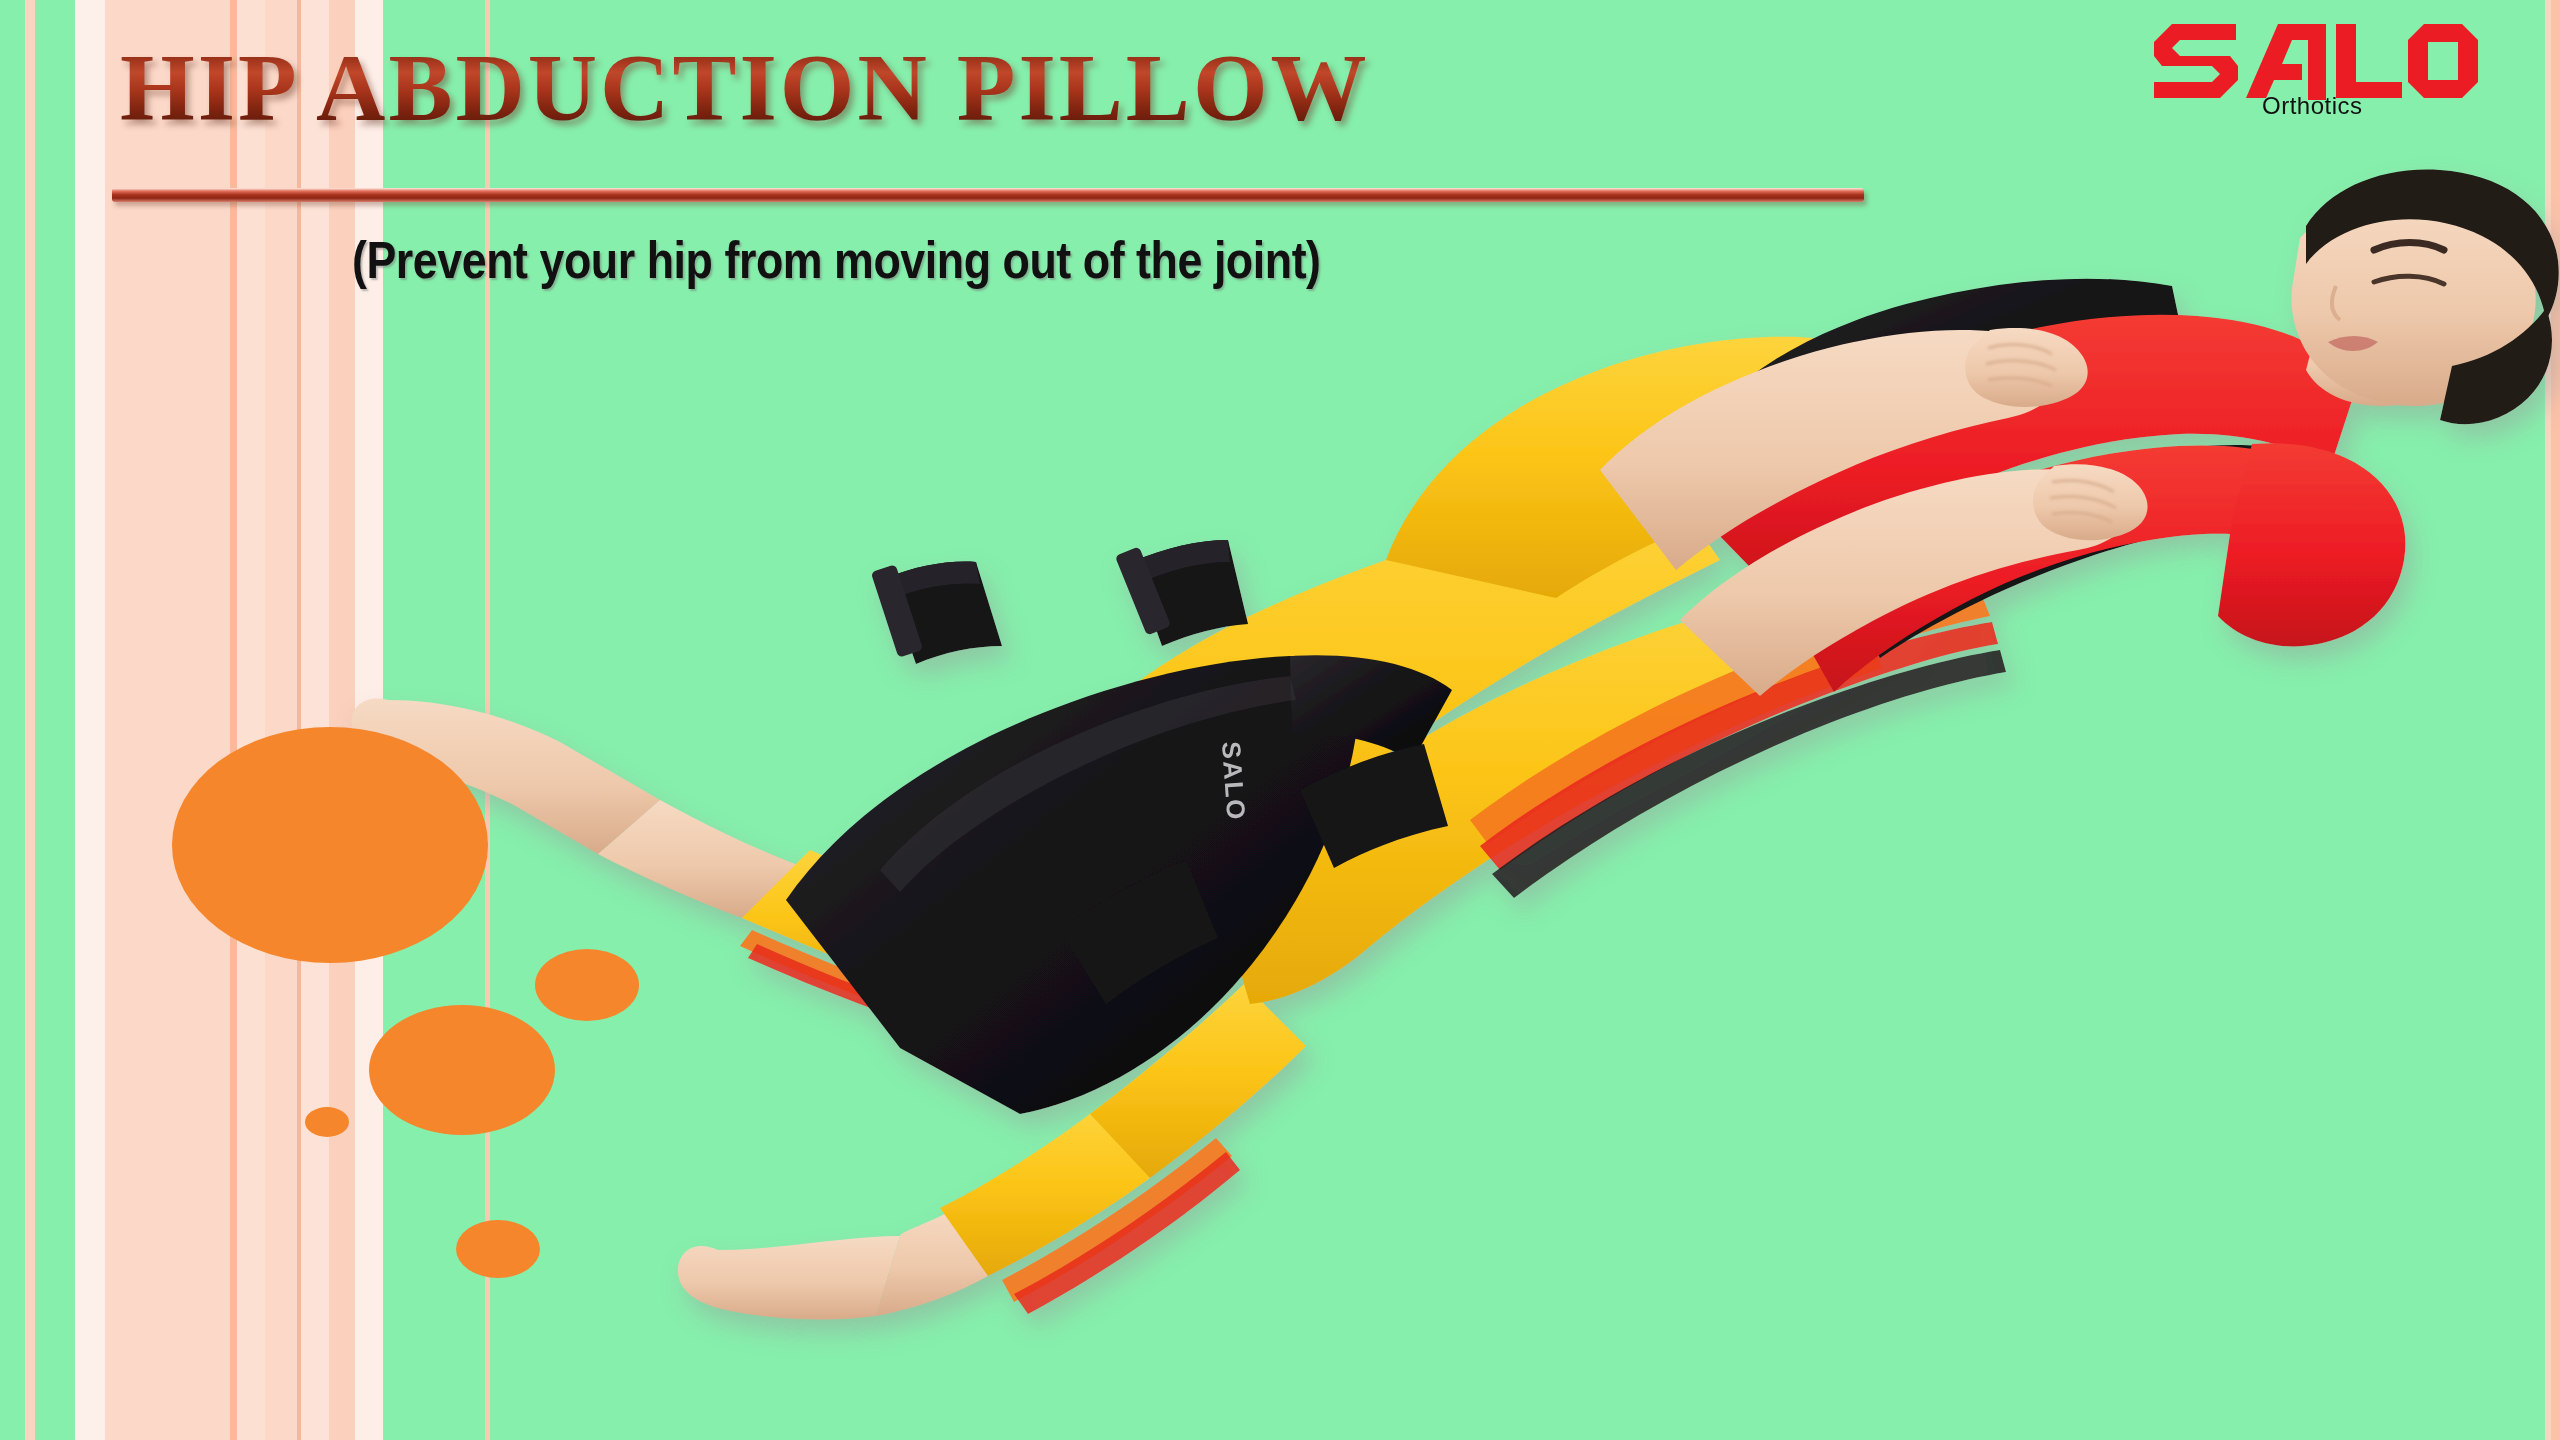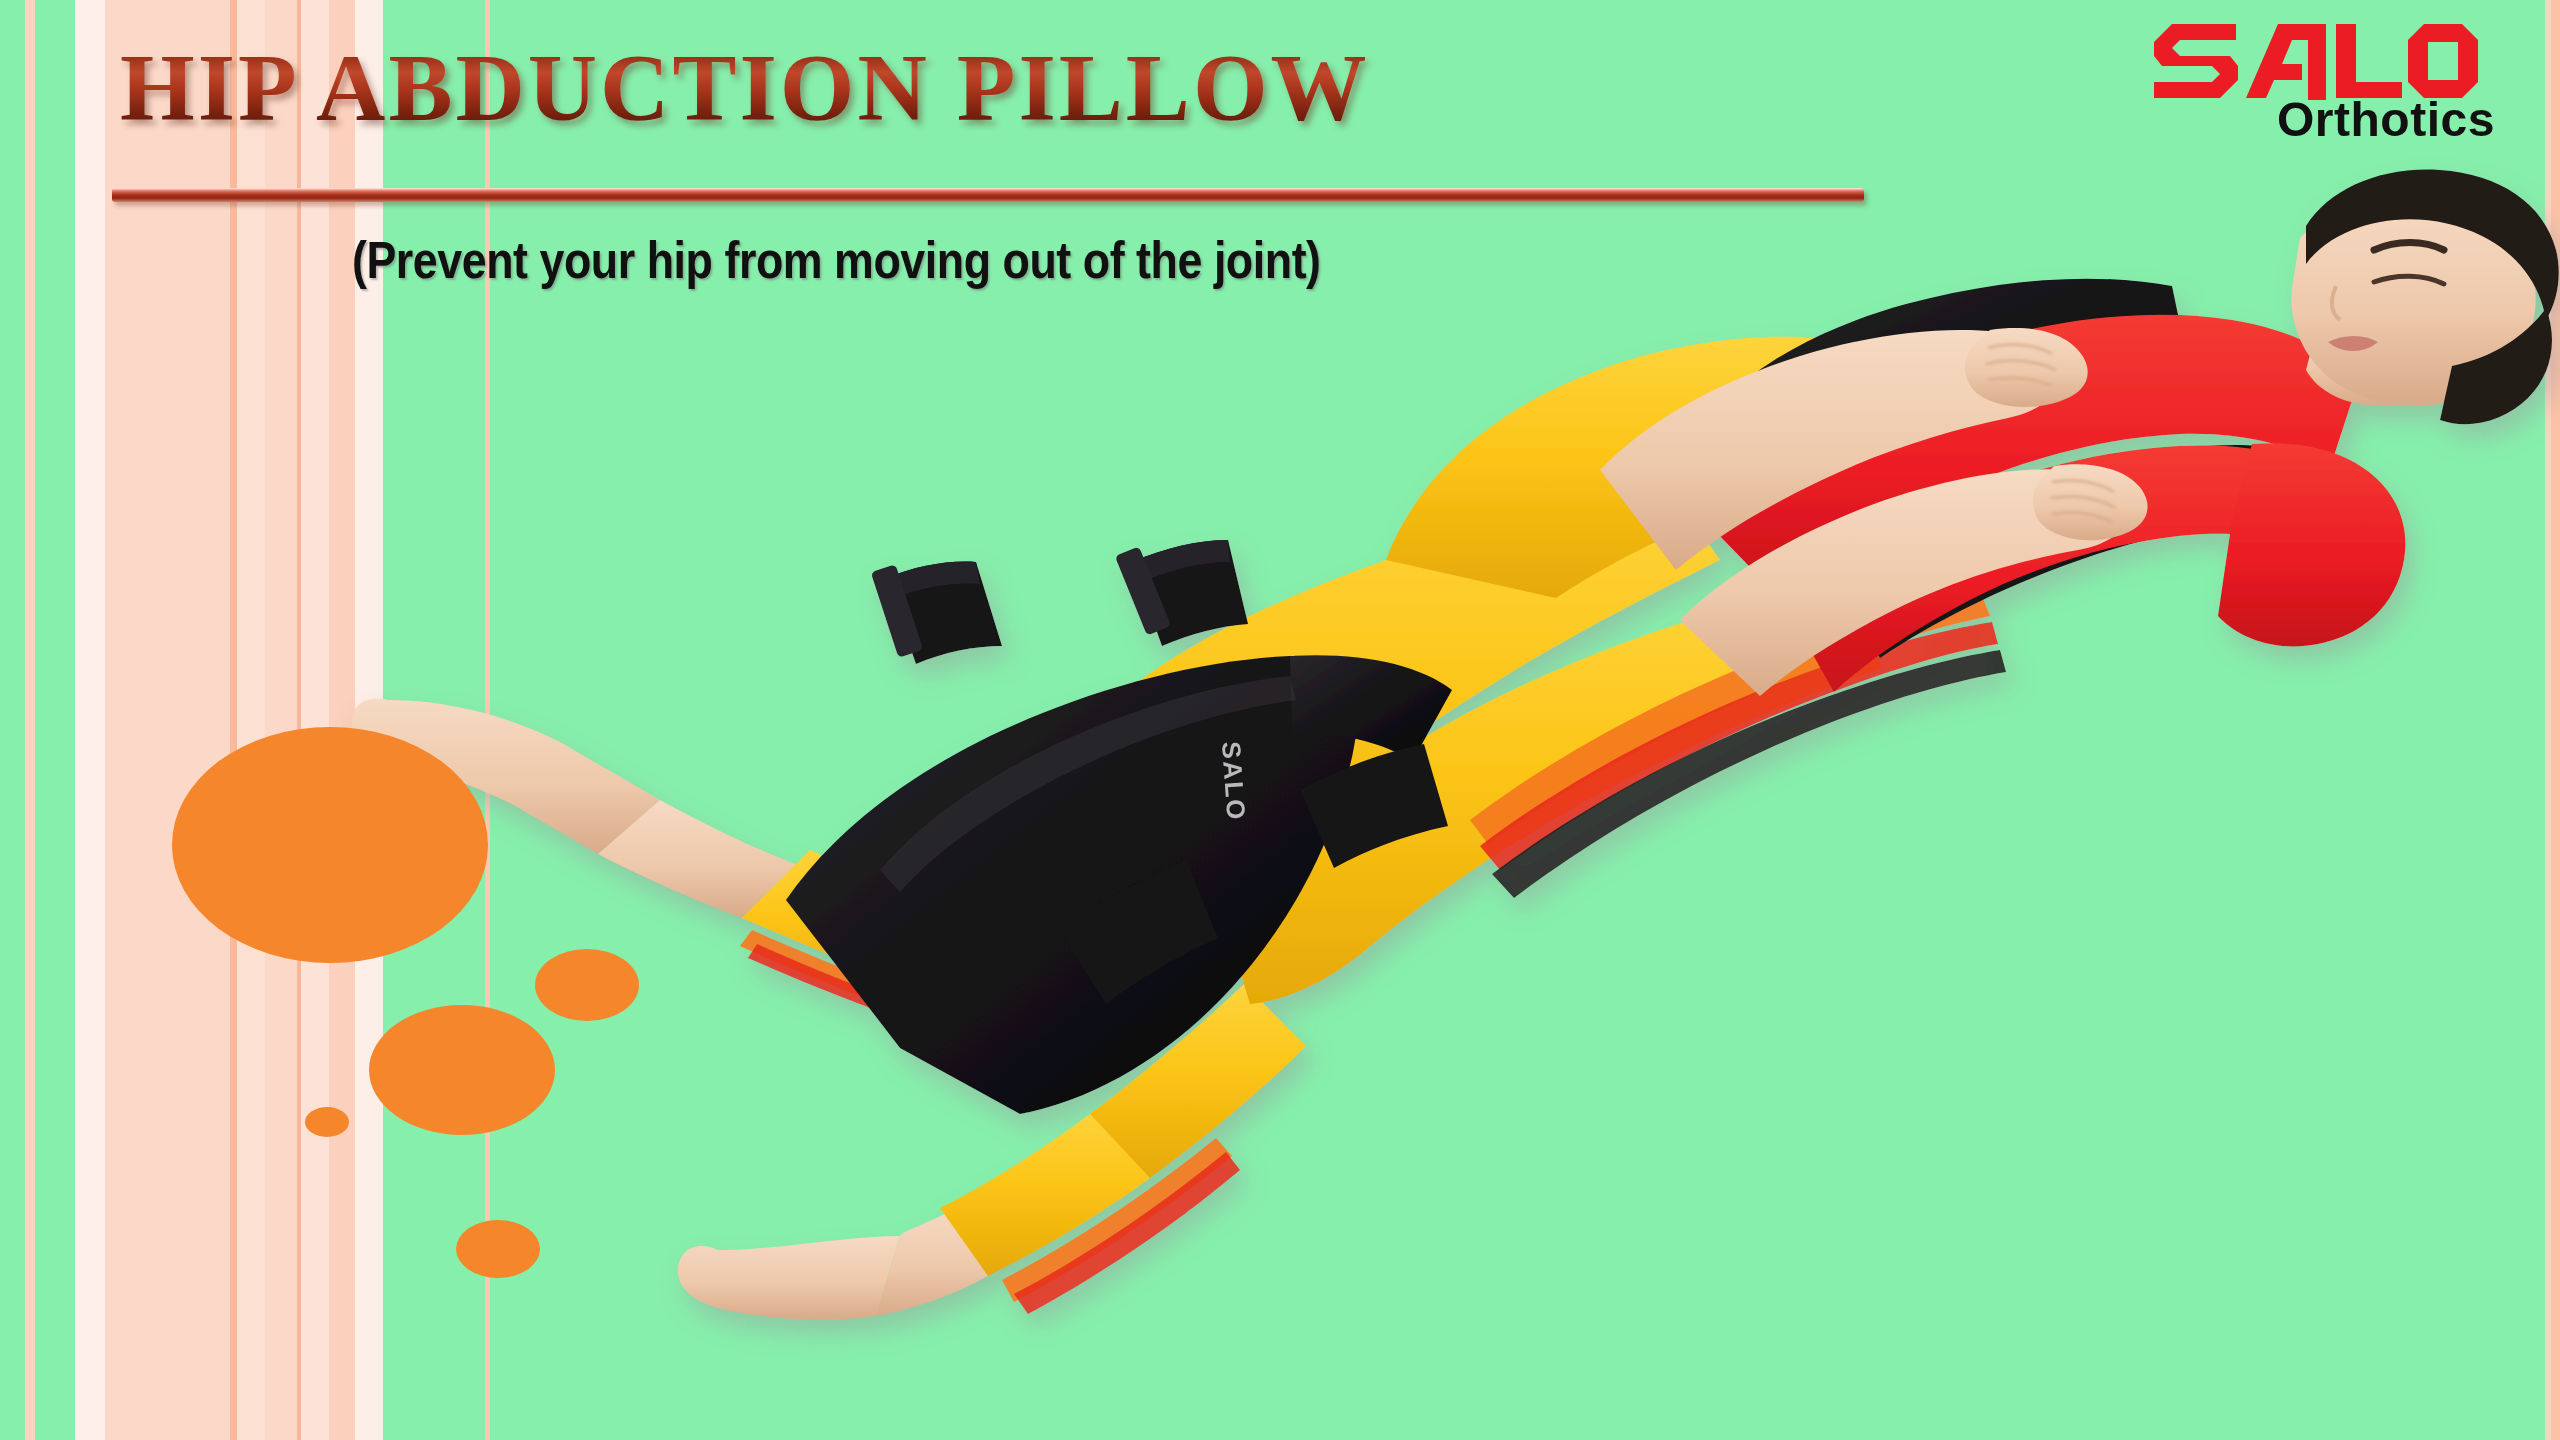--- a/index.html
+++ b/index.html
@@ -52,23 +52,23 @@
   }
   .cta-after{font-size:62px;}
   .cta-big{font-size:104px;margin-top:12px;}
   .cta-or{font-size:56px;margin-top:22px;}
   .cta-big2{font-size:104px;margin-top:6px;}
 
   
   .logo{position:absolute;left:2150px;top:22px;width:360px;height:120px;}
   .logo-salo{position:absolute;left:0;top:0;width:330px;height:78px;}
   .logo-orthotics{
-    position:absolute;left:127px;top:70px;
+    position:absolute;left:112px;top:70px;
     font-family:"Liberation Sans",sans-serif;
-    font-size:48px;font-weight:bold;color:#111;letter-spacing:.5px;
+    font-size:24px;font-weight:normal;color:#111;letter-spacing:.5px;
   }
 
   
   .photo{position:absolute;left:0;top:0;width:2560px;height:1440px;pointer-events:none;}
   .photo svg{display:block;}
 </style>
 </head>
 <body>
 
 <div id="stage">

